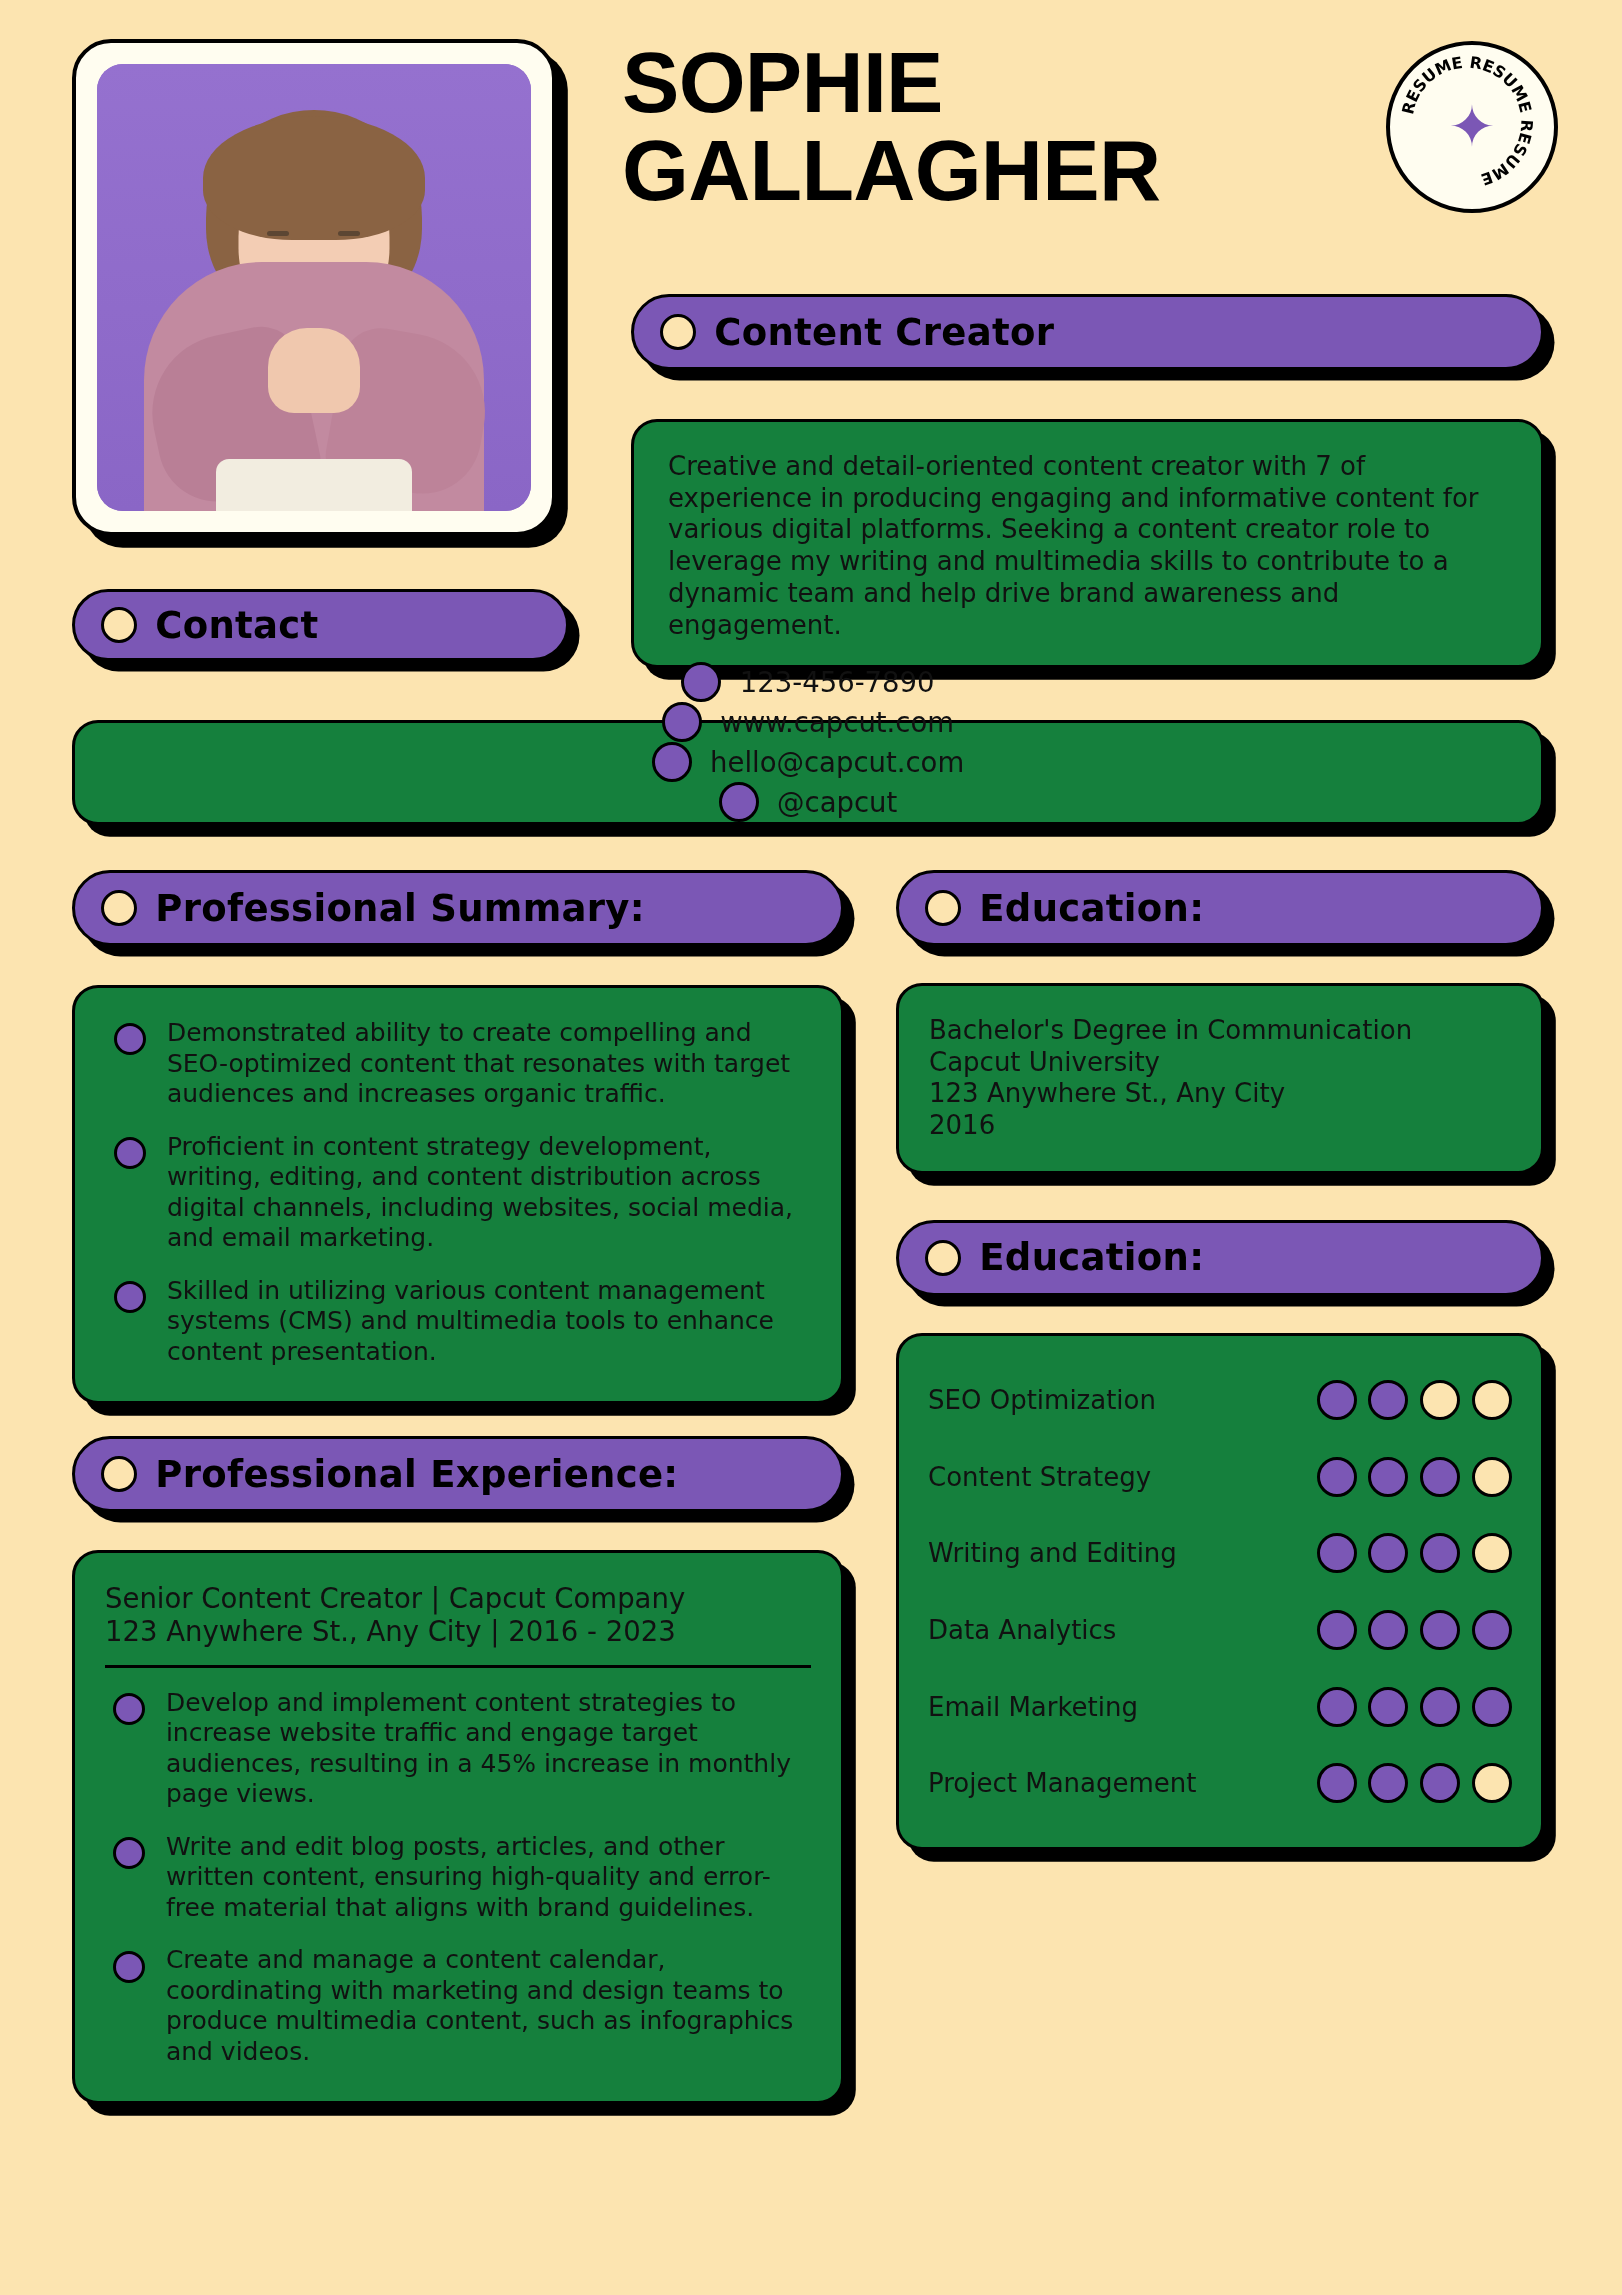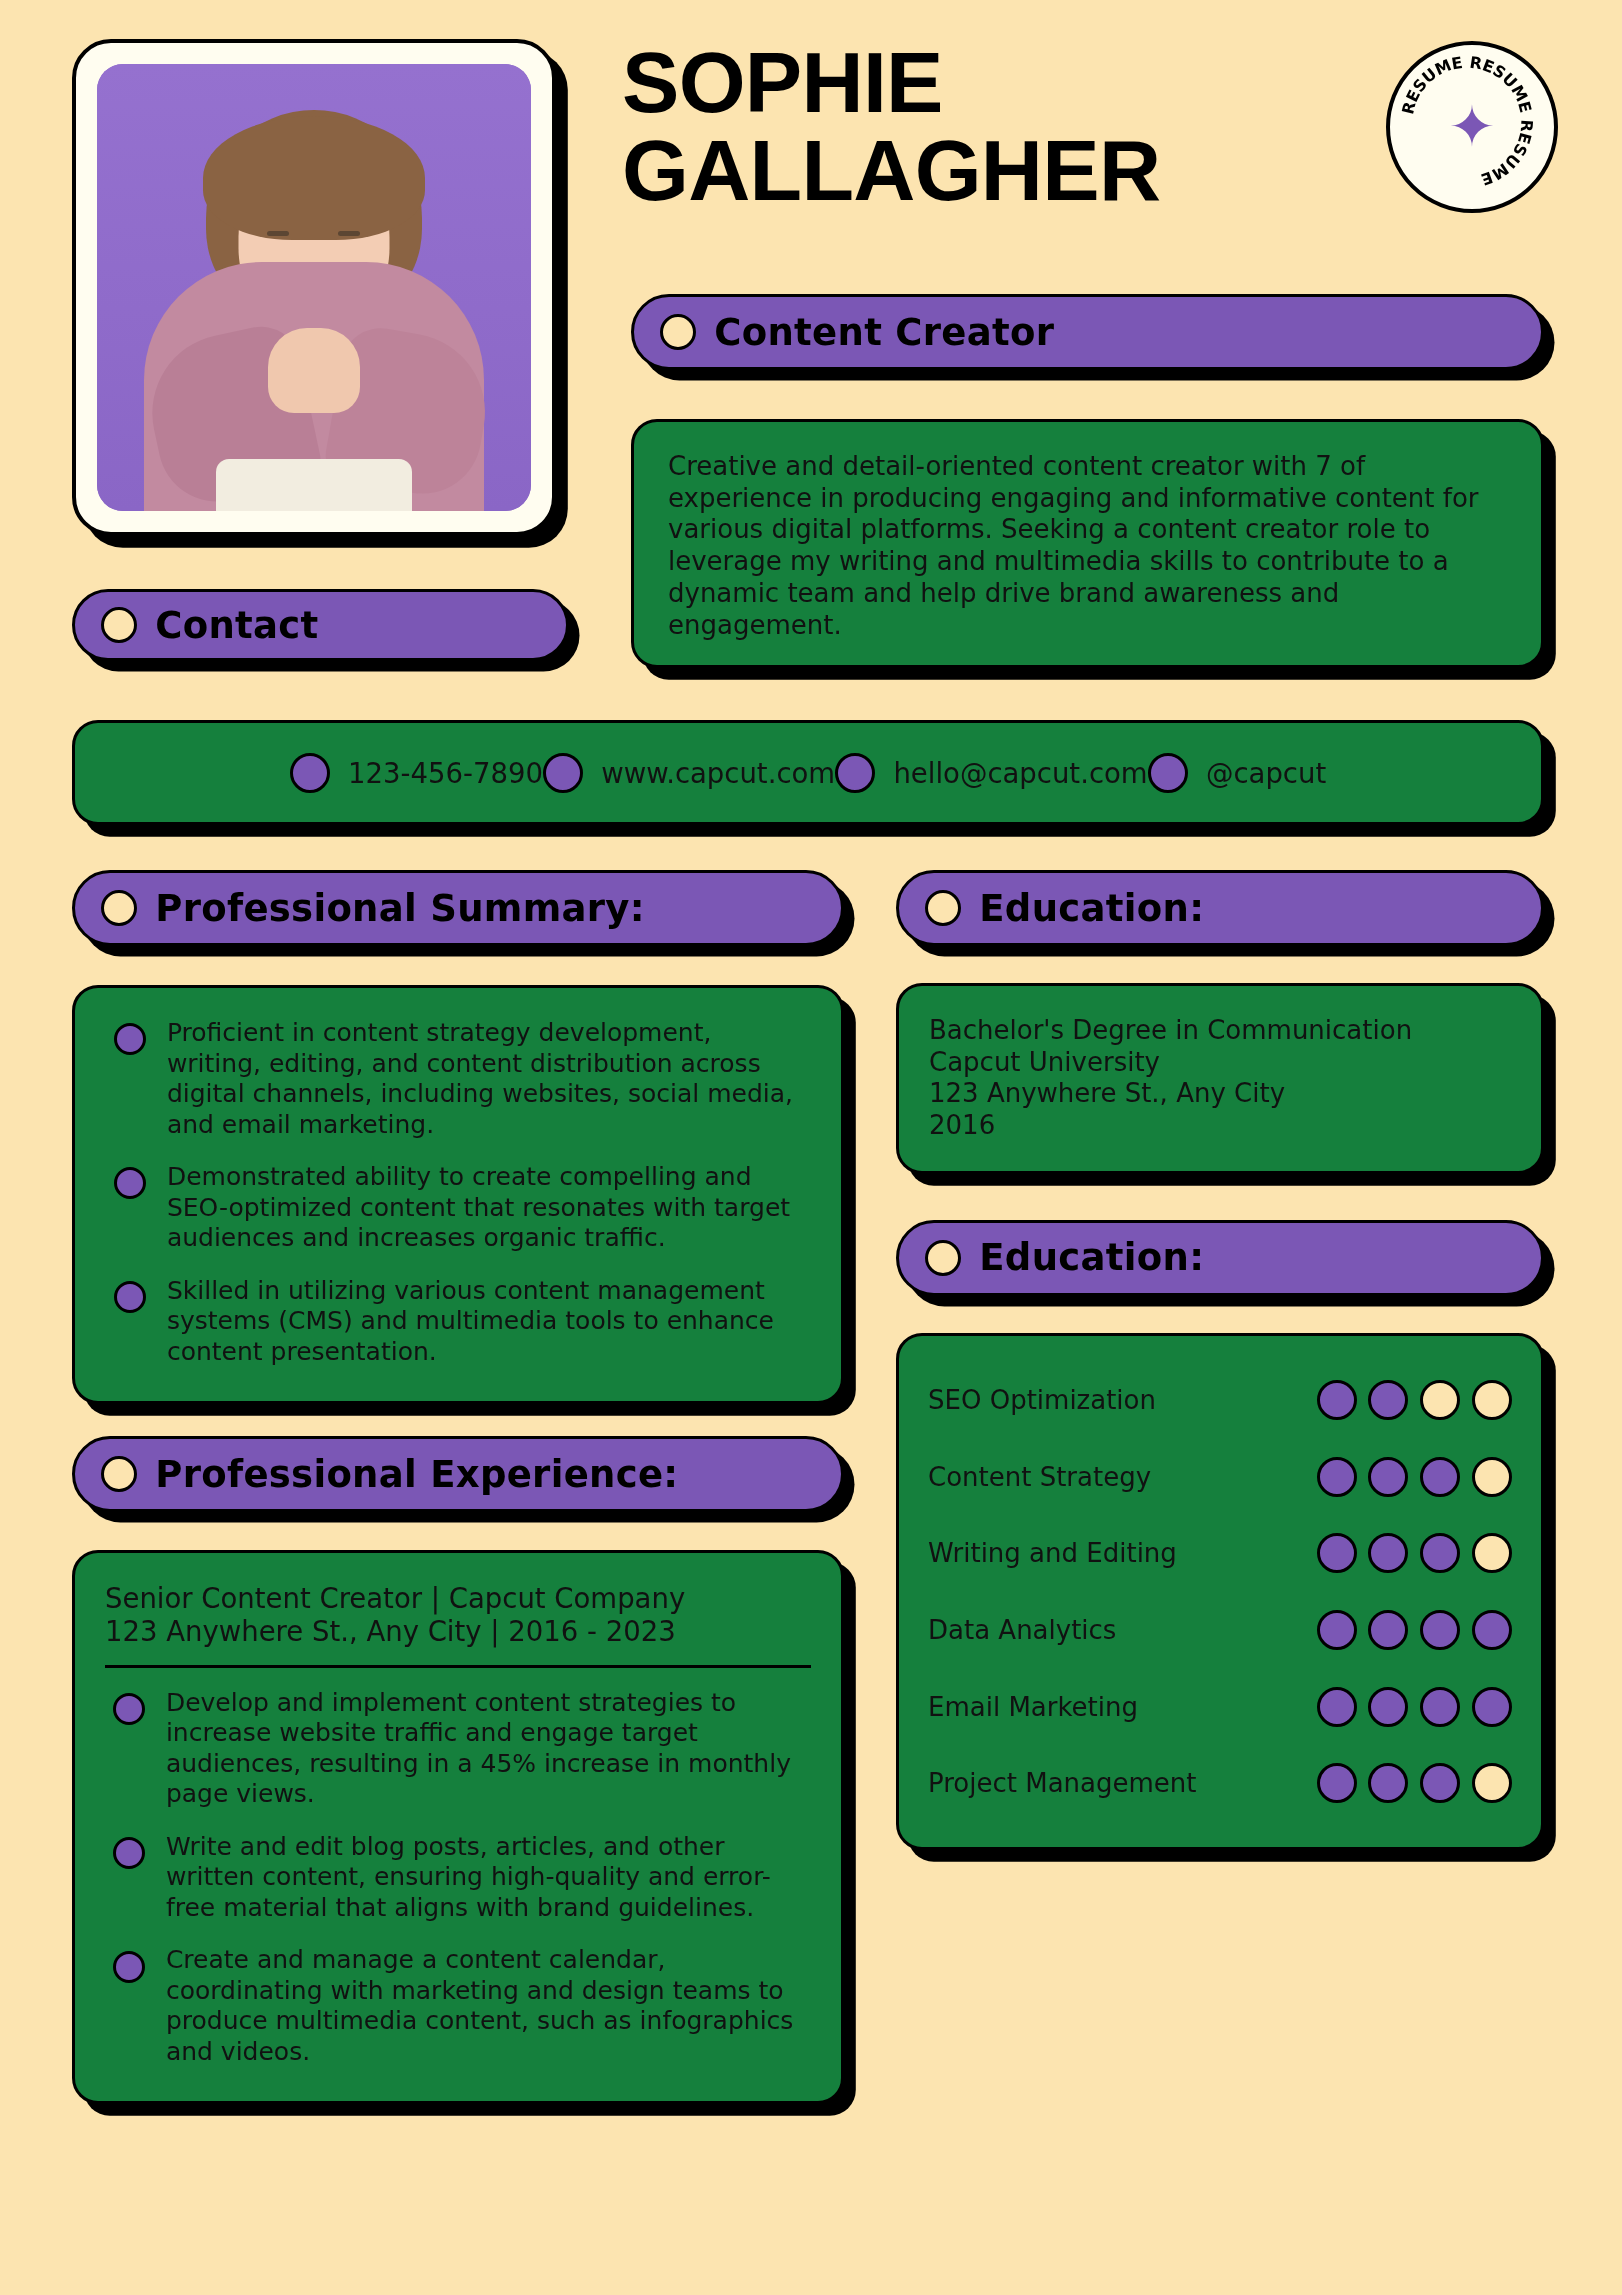--- a/index.html
+++ b/index.html
@@ -85,22 +85,23 @@
 
   .summary-box {
     position:absolute; left:631px; top:419px; width:913px; height:249px;
     padding:29px 34px; font-size:26px; line-height:1.22; color:#111;
   }
 
   .contact-title { position:absolute; left:72px; top:589px; width:497px; height:72px; }
 
   .contact-strip {
     position:absolute; left:72px; top:720px; width:1472px; height:105px;
-    display:flex; align-items:center; justify-content:center;
+    display:flex; align-items:center; justify-content:flex-end;
     padding:0 23px;
+    flex-direction:column;
   }
   .contact-item { display:flex; align-items:center; font-size:27.5px; }
   .contact-item .cdot { width:34px; height:34px; border-radius:50%; background:#7B57B5; border:3.3px solid #000; margin-right:18.3px; flex:0 0 auto; }
 
   
   .col-left { position:absolute; left:72px; top:870px; width:772px; }
   .col-right { position:absolute; left:896px; top:870px; width:648px; }
 
   .bar-sm { height:76px; }
 
@@ -201,25 +202,25 @@
 
     <div class="purple-bar bar-sm">
       <span class="dot"></span>
       <span class="label">Professional Summary:</span>
     </div>
 
     <div class="shadow-card bullet-card">
       <ul class="blist">
         <li>
           <span class="bdot"></span>
+          <span class="btxt">Demonstrated ability to create compelling and SEO-optimized content that resonates with target audiences and increases organic traffic.</span>
+        </li>
+        <li>
+          <span class="bdot"></span>
           <span class="btxt">Proficient in content strategy development, writing, editing, and content distribution across digital channels, including websites, social media, and email marketing.</span>
-        </li>
-        <li>
-          <span class="bdot"></span>
-          <span class="btxt">Demonstrated ability to create compelling and SEO-optimized content that resonates with target audiences and increases organic traffic.</span>
         </li>
         <li>
           <span class="bdot"></span>
           <span class="btxt">Skilled in utilizing various content management systems (CMS) and multimedia tools to enhance content presentation.</span>
         </li>
       </ul>
     </div>
 
     <div class="purple-bar bar-sm" style="margin-top:32px;">
       <span class="dot"></span>

